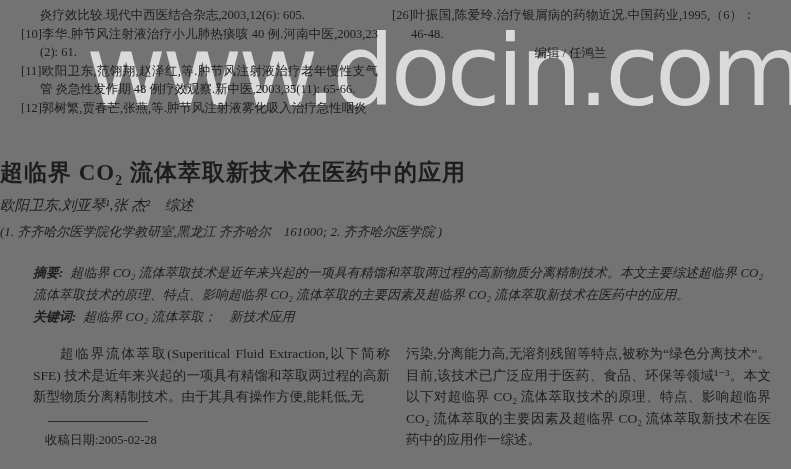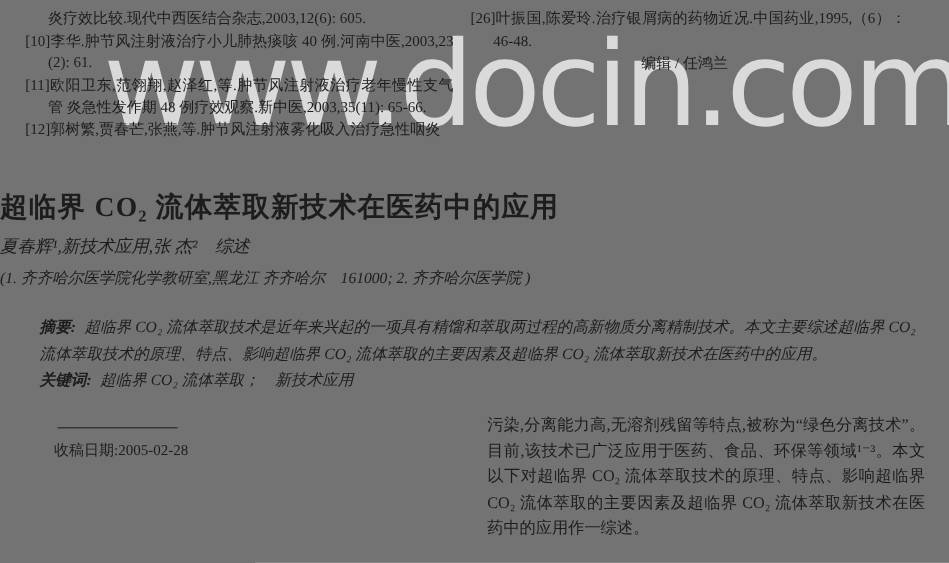--- a/index.html
+++ b/index.html
@@ -103,35 +103,36 @@
         <div class="ref">[12]郭树繁,贾春芒,张燕,等.肿节风注射液雾化吸入治疗急性咽炎</div>
       </div>
       <div class="refs-col right">
         <div class="ref">[26]叶振国,陈爱玲.治疗银屑病的药物近况.中国药业,1995,（6）： 46-48.</div>
         <div class="editor">编辑 / 任鸿兰</div>
       </div>
     </div>
 
     <div class="title-block">
       <h1 class="title">超临界 CO₂ 流体萃取新技术在医药中的应用</h1>
-      <div class="authors">夏春辉¹,新技术应用,张 杰²　综述</div>
+      <div class="authors">欧阳卫东,刘亚琴¹,张 杰²　综述</div>
       <div class="affiliation">(1. 齐齐哈尔医学院化学教研室,黑龙江 齐齐哈尔　161000; 2. 齐齐哈尔医学院 )</div>
     </div>
 
     <div class="abstract-block">
       <div class="abs-par">
         <span class="lbl">摘要:</span><span>超临界 CO₂ 流体萃取技术是近年来兴起的一项具有精馏和萃取两过程的高新物质分离精制技术。本文主要综述超临界 CO₂ 流体萃取技术的原理、特点、影响超临界 CO₂ 流体萃取的主要因素及超临界 CO₂ 流体萃取新技术在医药中的应用。</span>
       </div>
       <div class="kw-par">
         <span class="lbl">关键词:</span><span>超临界 CO₂ 流体萃取；　新技术应用</span>
       </div>
     </div>
 
     <div class="body-row">
       <div class="body-col left">
+        <p>超临界流体萃取(Superitical Fluid Extraction,以下简称 SFE) 技术是近年来兴起的一项具有精馏和萃取两过程的高新新型物质分离精制技术。由于其具有操作方便,能耗低,无</p>
         <div class="footnote">
           <div class="footnote-rule"></div>
           <div class="received">
             <span>收稿日期:</span><span>2005-02-28</span>
           </div>
         </div>
       </div>
       <div class="body-col right">
         <p>污染,分离能力高,无溶剂残留等特点,被称为“绿色分离技术”。目前,该技术已广泛应用于医药、食品、环保等领域¹⁻³。本文以下对超临界 CO₂ 流体萃取技术的原理、特点、影响超临界 CO₂ 流体萃取的主要因素及超临界 CO₂ 流体萃取新技术在医药中的应用作一综述。</p>
       </div>

